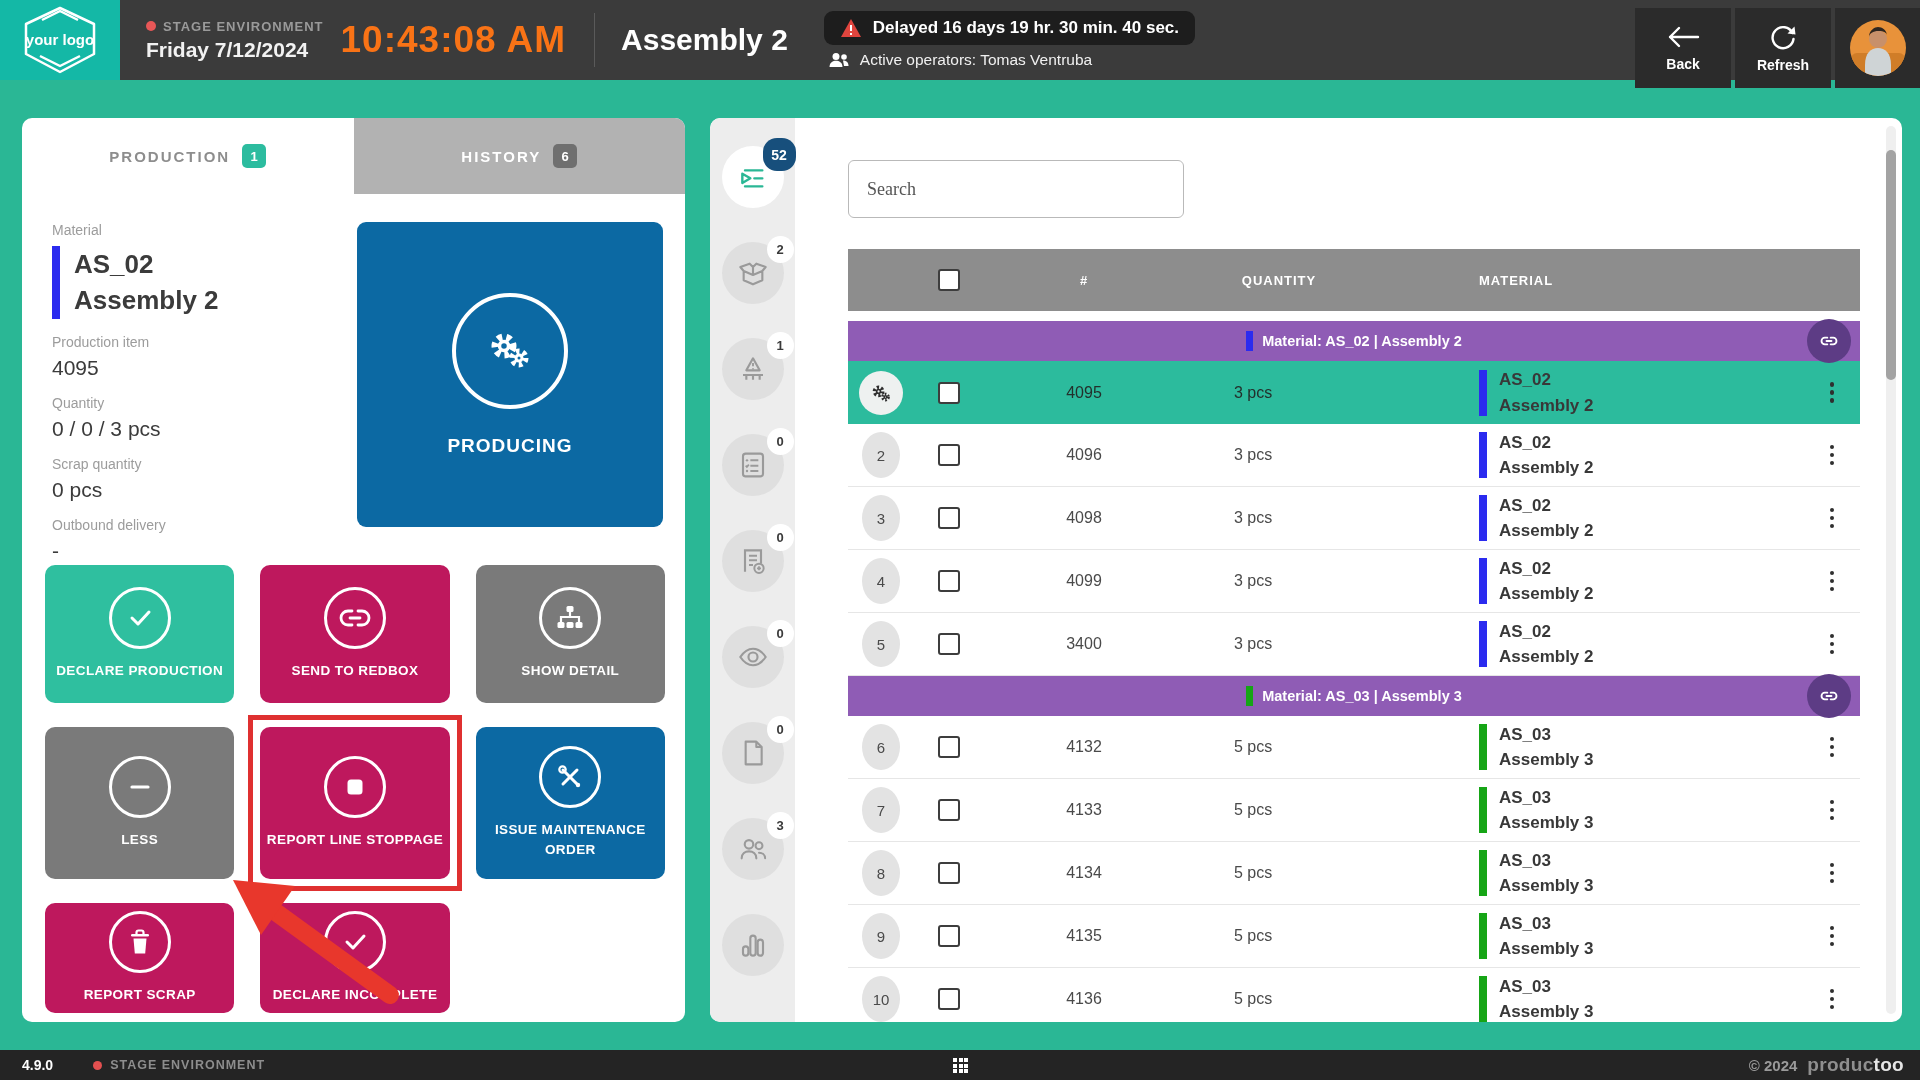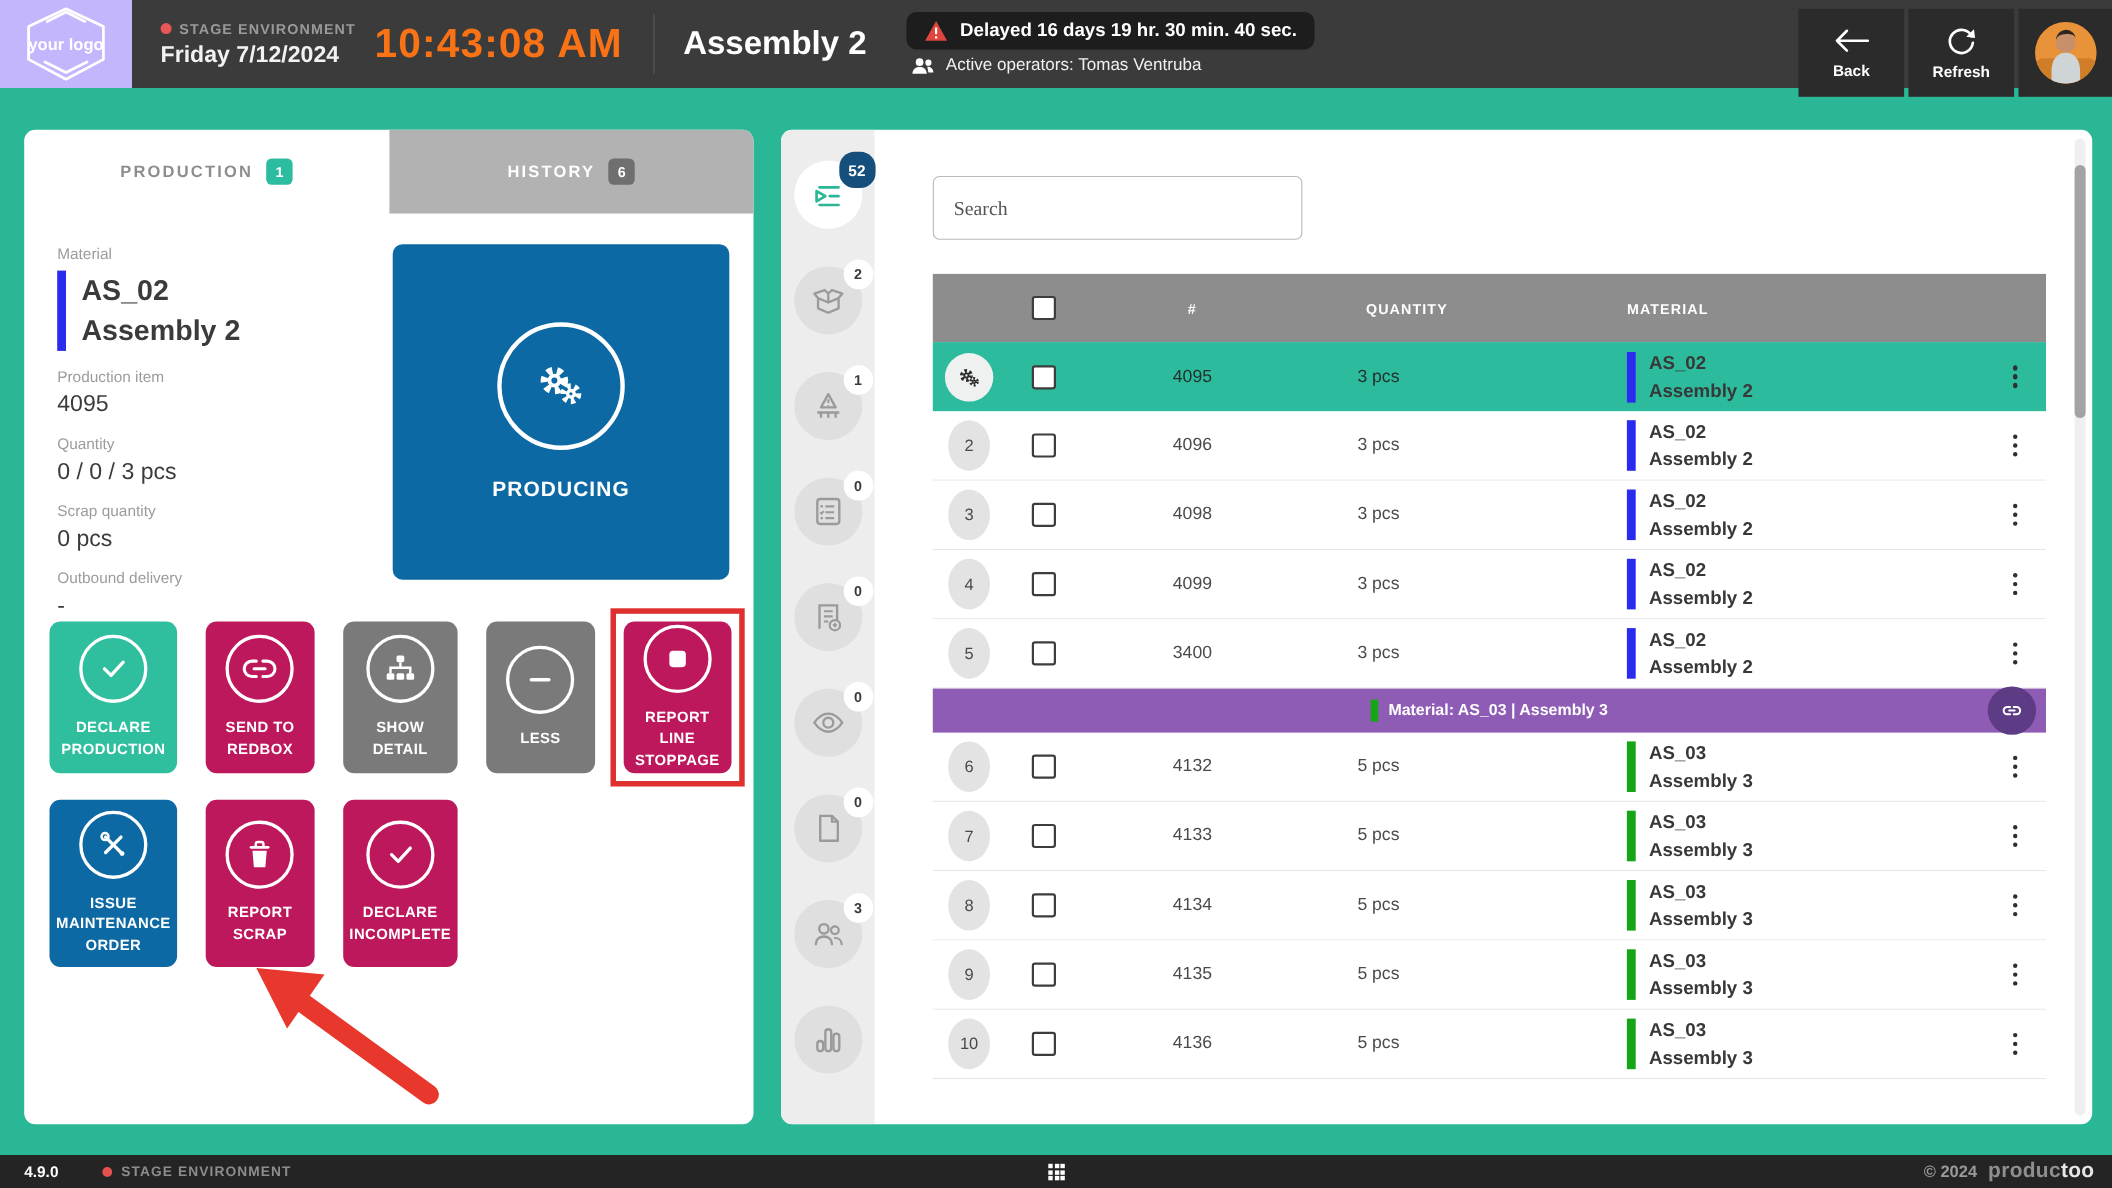--- a/index.html
+++ b/index.html
@@ -1,21 +1,21 @@
 <!DOCTYPE html>
 <html><head>
 <meta charset="utf-8">
 <style>
   * { margin:0; padding:0; box-sizing:border-box; }
   html,body { width:1920px; height:1080px; overflow:hidden; }
   body { font-family:"Liberation Sans", sans-serif; background:#2ab795; position:relative; }
 
   
   .header { position:absolute; top:0; left:0; width:1920px; height:80px; background:#3b3b3b; display:flex; align-items:center; }
-  .logo-block { width:120px; height:80px; background:#c4b5fd; display:flex; align-items:center; justify-content:center; flex:none; }
+  .logo-block { width:120px; height:80px; background:#14b8a6; display:flex; align-items:center; justify-content:center; flex:none; }
   .env-block { margin-left:26px; display:flex; flex-direction:column; gap:4px; }
   .env-line { display:flex; align-items:center; gap:7px; }
   .env-dot { width:10px; height:10px; border-radius:50%; background:#e85757; }
   .env-label { color:#9a9a9a; font-size:13px; font-weight:bold; letter-spacing:1px; }
   .env-date { color:#f2f2f2; font-size:21px; font-weight:bold; }
   .clock { margin-left:17px; color:#f97316; font-size:37px; font-weight:bold; letter-spacing:1px; }
   .hdr-sep { width:1px; height:54px; background:#5a5a5a; margin:0 26px 0 28px; }
   .page-title { color:#ffffff; font-size:30px; font-weight:bold; }
   .alert-stack { margin-left:36px; display:flex; flex-direction:column; gap:6px; }
   .alert-pill { background:#1d1d1d; border-radius:9px; padding:7px 16px; display:flex; align-items:center; gap:11px; width:max-content; }
@@ -51,21 +51,21 @@
   .badge-gray { background:#6f6f6f; }
   .info-col { position:absolute; left:30px; top:104px; width:300px; }
   .f-label { color:#9c9c9c; font-size:14px; margin-top:15px; }
   .f-value { color:#3b3b3b; font-size:21px; margin-top:6px; }
   .material-value { border-left:8px solid #2b2bef; padding-left:14px; margin-top:8px; }
   .material-value div { color:#3b3b3b; font-size:26px; font-weight:bold; line-height:1.4; }
   .producing-tile { position:absolute; right:22px; top:104px; width:306px; height:305px; background:#0c69a3; border-radius:9px; display:flex; flex-direction:column; align-items:center; justify-content:center; cursor:pointer; }
   .producing-circle { width:116px; height:116px; border:4px solid #ffffff; border-radius:50%; display:flex; align-items:center; justify-content:center; }
   .producing-label { margin-top:26px; color:#ffffff; font-size:19px; font-weight:bold; letter-spacing:1px; }
 
-  .btn-grid { position:absolute; left:23px; top:447px; width:620px; display:grid; grid-template-columns:repeat(5,1fr); grid-template-rows:138px 152px; column-gap:26px; row-gap:24px; }
+  .btn-grid { position:absolute; left:23px; top:447px; width:620px; display:grid; grid-template-columns:repeat(3,1fr); grid-template-rows:138px 152px; column-gap:26px; row-gap:24px; }
   .action-btn { border-radius:10px; display:flex; flex-direction:column; align-items:center; justify-content:center; gap:12px; padding:8px 6px; cursor:pointer; position:relative; }
   .btn-teal { background:#2fbf9f; } .btn-red { background:#be185d; } .btn-gray { background:#7a7a7a; } .btn-blue { background:#0c69a3; }
   .circle-icon { width:62px; height:62px; border:3px solid #ffffff; border-radius:50%; display:flex; align-items:center; justify-content:center; flex:none; }
   .action-label { color:#ffffff; font-size:13.5px; font-weight:bold; letter-spacing:.4px; text-align:center; line-height:1.45; }
   .highlight-ring { position:absolute; inset:-12px; border:5px solid #df3030; pointer-events:none; }
 
   .arrow-overlay { position:absolute; left:205px; top:860px; width:210px; height:160px; z-index:40; pointer-events:none; }
 
   
   .right-card { position:absolute; left:710px; top:118px; width:1192px; height:904px; background:#ffffff; border-radius:10px; overflow:hidden; display:flex; }
@@ -413,20 +413,29 @@
         <div class="c-icon"></div>
         <div class="c-check">
             <span class="checkbox"></span>
           </div>
         <div class="c-id hcell">#</div>
         <div class="c-qty hcell">QUANTITY</div>
         <div class="c-mat hcell">MATERIAL</div>
         <div class="c-kebab"></div>
       </div>
 
+      <div class="group-row group-purple first-group">
+        <span class="g-bar bar-blue"></span>
+        <span class="g-label">Material: AS_02 | Assembly 2</span>
+        <span class="group-link">
+          <svg width="20" height="20" viewBox="0 0 24 24">
+              <path d="M10 8 H7 a4 4 0 0 0 0 8 h3 M14 8 h3 a4 4 0 0 1 0 8 h-3 M9 12 h6" fill="none" stroke="#ffffff" stroke-width="2.2" stroke-linecap="round"></path>
+            </svg>
+        </span>
+      </div>
 
       <div class="data-row selected">
         <div class="c-icon">
             <span class="gear-pill">
           <svg width="26" height="26" viewBox="0 0 32 32">
             <circle cx="13" cy="14" r="5" fill="none" stroke="#2f2f2f" stroke-width="4.5" stroke-dasharray="2.8 2.4"></circle>
             <circle cx="13" cy="14" r="2.3" fill="none" stroke="#2f2f2f" stroke-width="2"></circle>
             <circle cx="21.5" cy="21" r="3.6" fill="none" stroke="#2f2f2f" stroke-width="3.6" stroke-dasharray="2 1.9"></circle>
             <circle cx="21.5" cy="21" r="1.6" fill="none" stroke="#2f2f2f" stroke-width="1.8"></circle>
           </svg>

